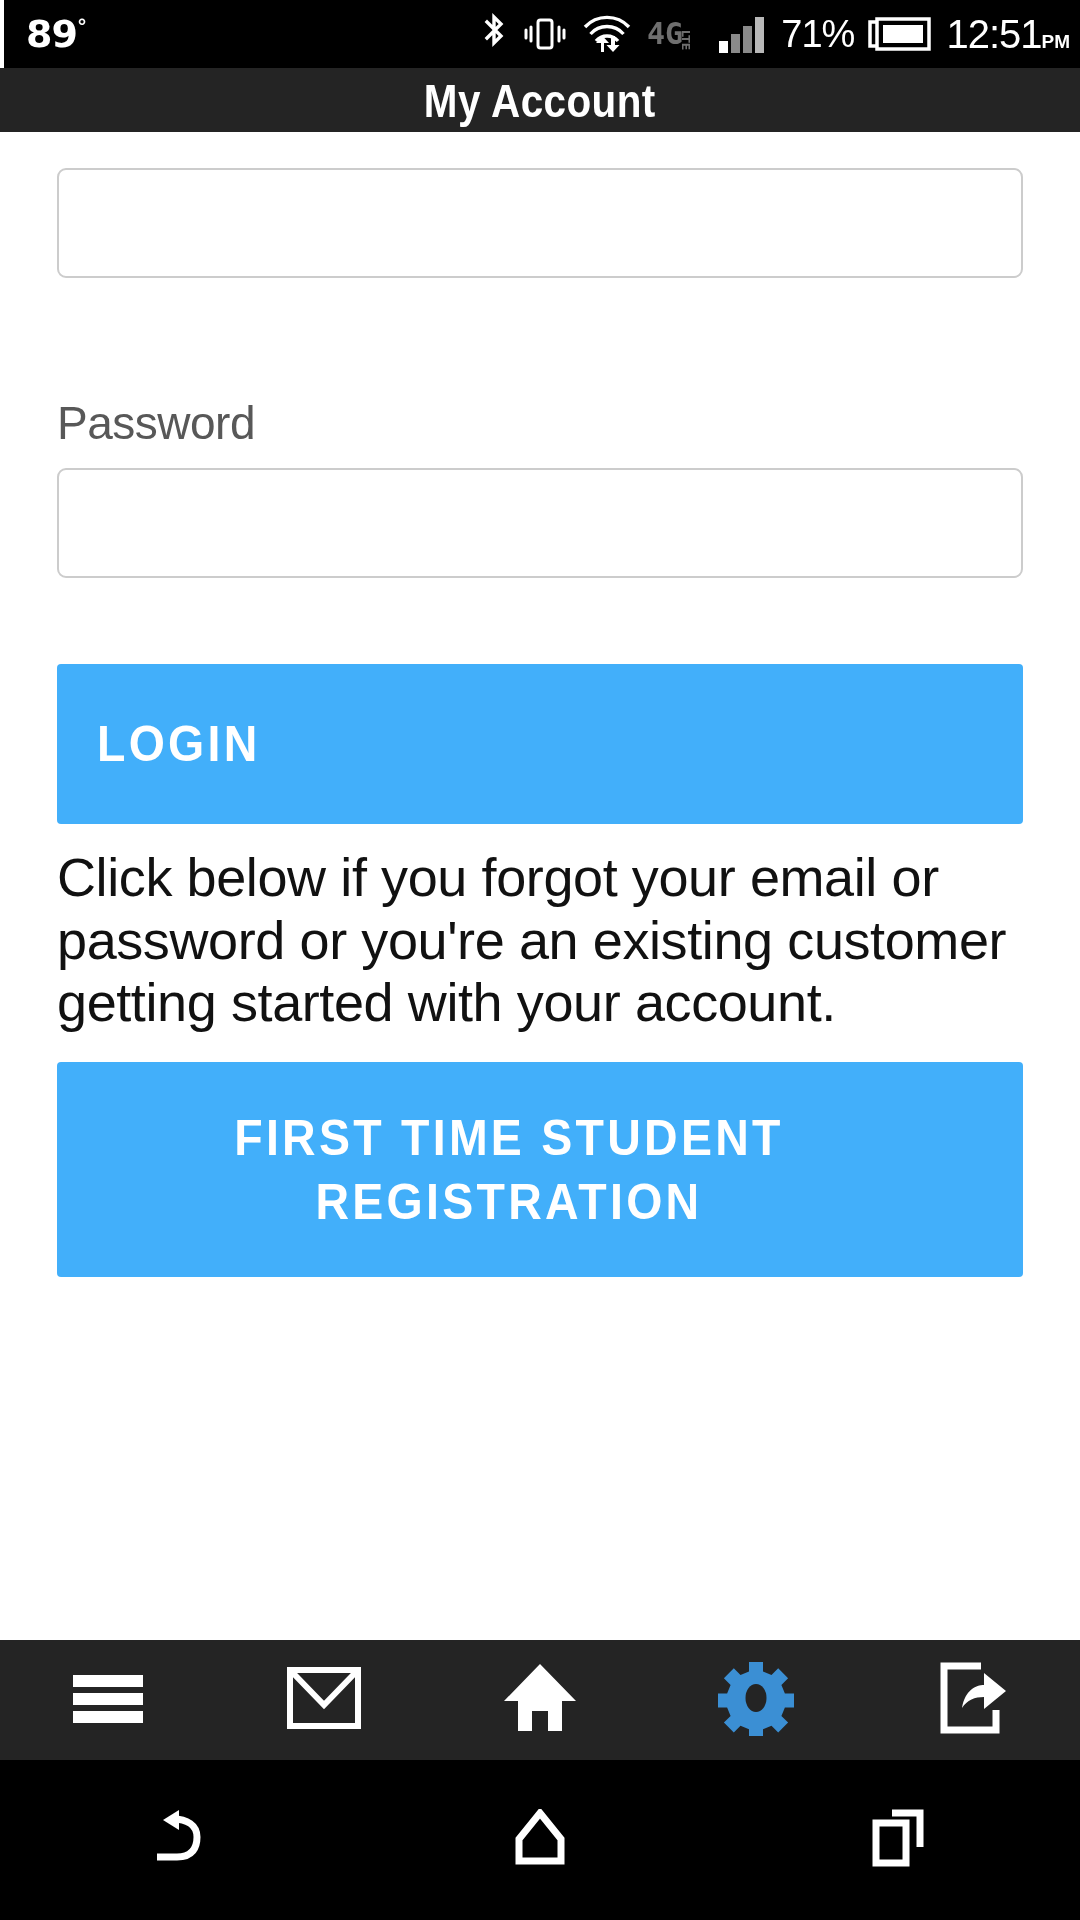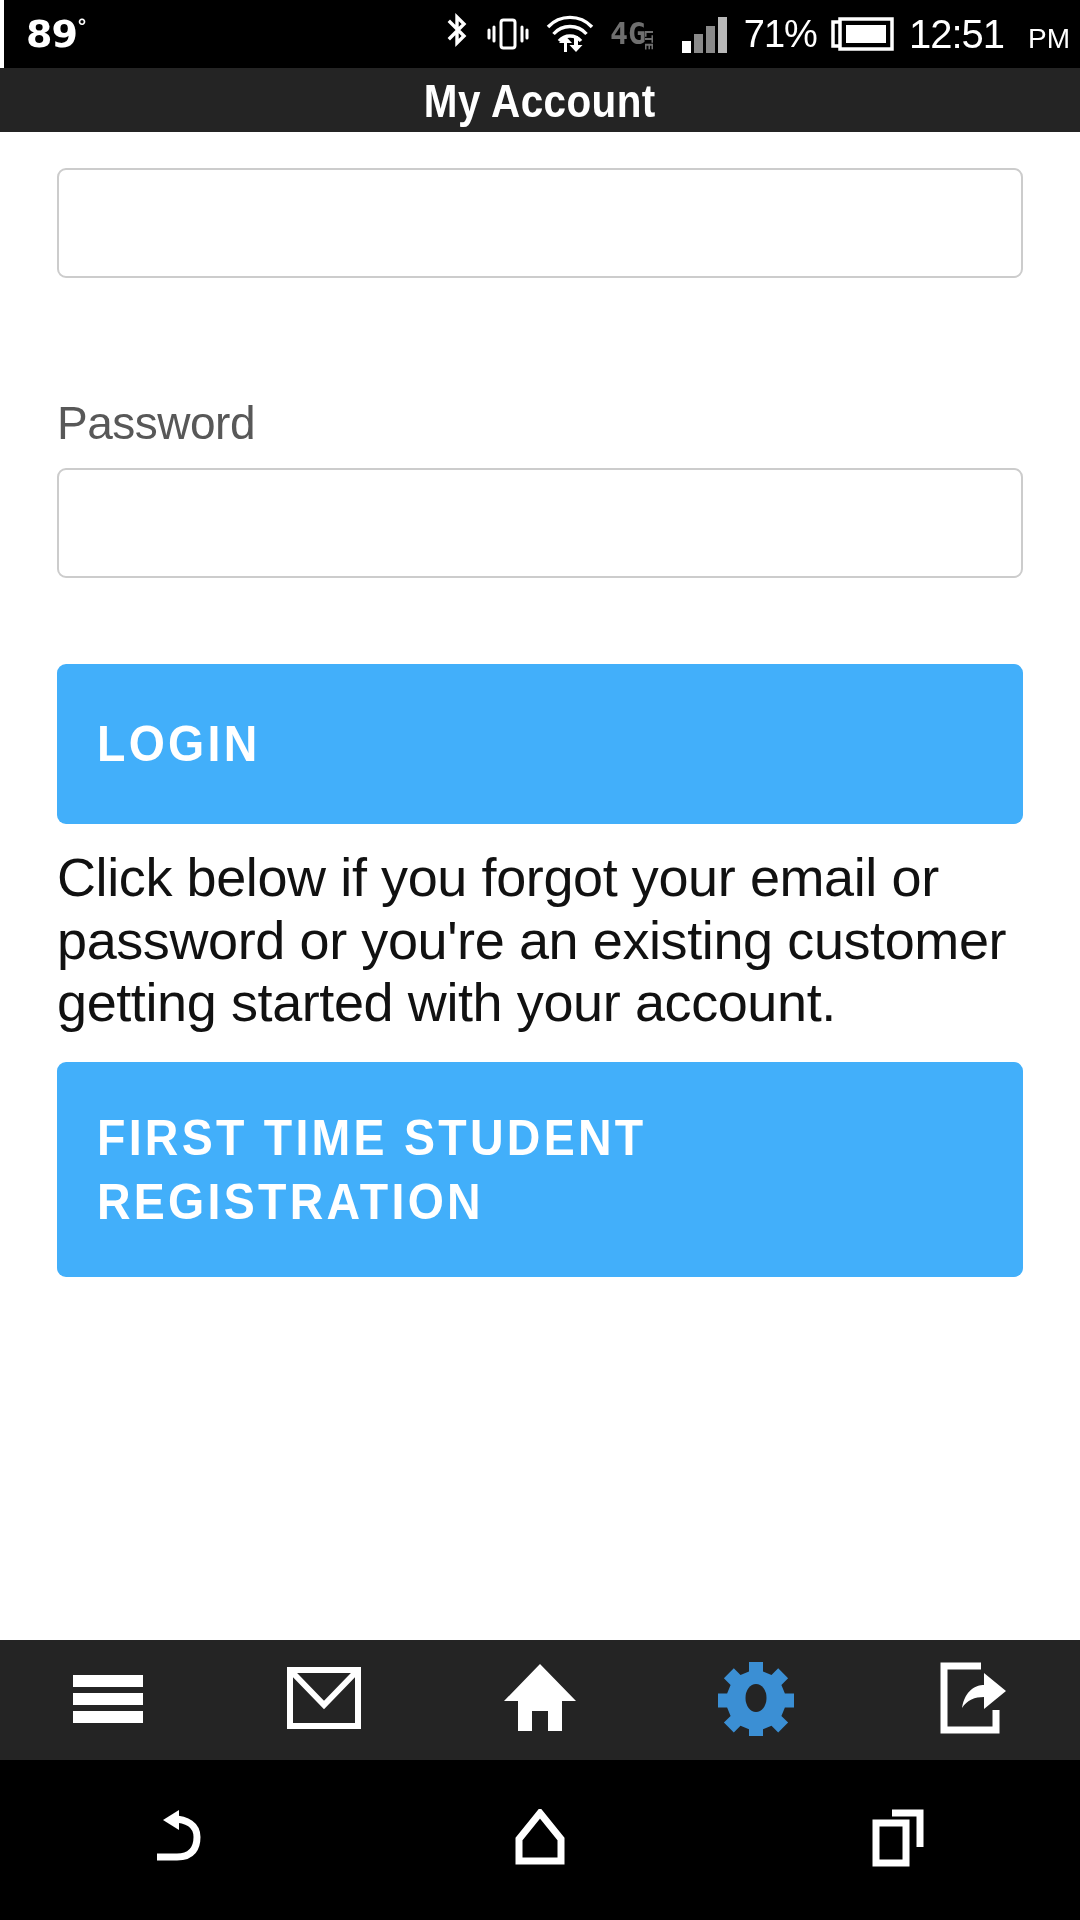--- a/index.html
+++ b/index.html
@@ -28,23 +28,23 @@
     padding-right:14px;
   }
   .sb-icon { display:flex; justify-content:center; }
   .sb-pct {
     font-size:38px; font-weight:500; letter-spacing:-1px;
     font-family:"Liberation Sans", sans-serif;
   }
   .sb-time {
     font-size:40px; font-weight:500; letter-spacing:-1px;
     font-family:"Liberation Sans", sans-serif;
-    display:flex; align-items:baseline; gap:24px;
-  }
-  .sb-ampm { font-size:28px; font-weight:normal; letter-spacing:0px; }
+    display:flex; align-items:baseline; gap:0;
+  }
+  .sb-ampm { font-size:19px; font-weight:bold; letter-spacing:0px; }
 
   
   .titlebar {
     position:absolute; top:68px; left:0; width:1080px; height:64px;
     background:#242424;
     display:flex; align-items:center; justify-content:center;
   }
   .titlebar-text {
     color:#ffffff; font-size:47px; font-weight:bold;
     font-family:"Liberation Sans", sans-serif;
@@ -68,25 +68,25 @@
     display:block; width:966px; height:110px; margin-top:18px;
     background:#fff; border:2px solid #cccccc; border-radius:9px;
     font-size:40px; color:#333; padding:0 20px;
     font-family:"Liberation Sans", sans-serif;
     outline:none;
   }
   .text-input::placeholder { color:#bbb; }
 
   .btn {
     display:flex; align-items:center;
-    width:966px; background:#42AFFA; border:none; border-radius:9px;
+    width:966px; background:#42AFFA; border:none; border-radius:4px;
     color:#ffffff; cursor:pointer; padding:0 40px;
     font-family:"Liberation Sans", sans-serif;
     font-weight:bold; font-size:50px; letter-spacing:3.5px;
-    text-align:left;
+    text-align:center;
   }
   .btn span { transform:scaleX(0.93); transform-origin:left center; display:block; }
   .btn-login   { height:160px; margin-top:86px; }
   .btn-forgot  { height:160px; margin-top:26px; }
   .btn-register{ height:215px; margin-top:28px; align-items:flex-start;
                  padding-top:44px; line-height:1.28; }
 
   .helper-text {
     width:966px; margin-top:22px;
     color:#111111; font-size:54px; line-height:1.16;

